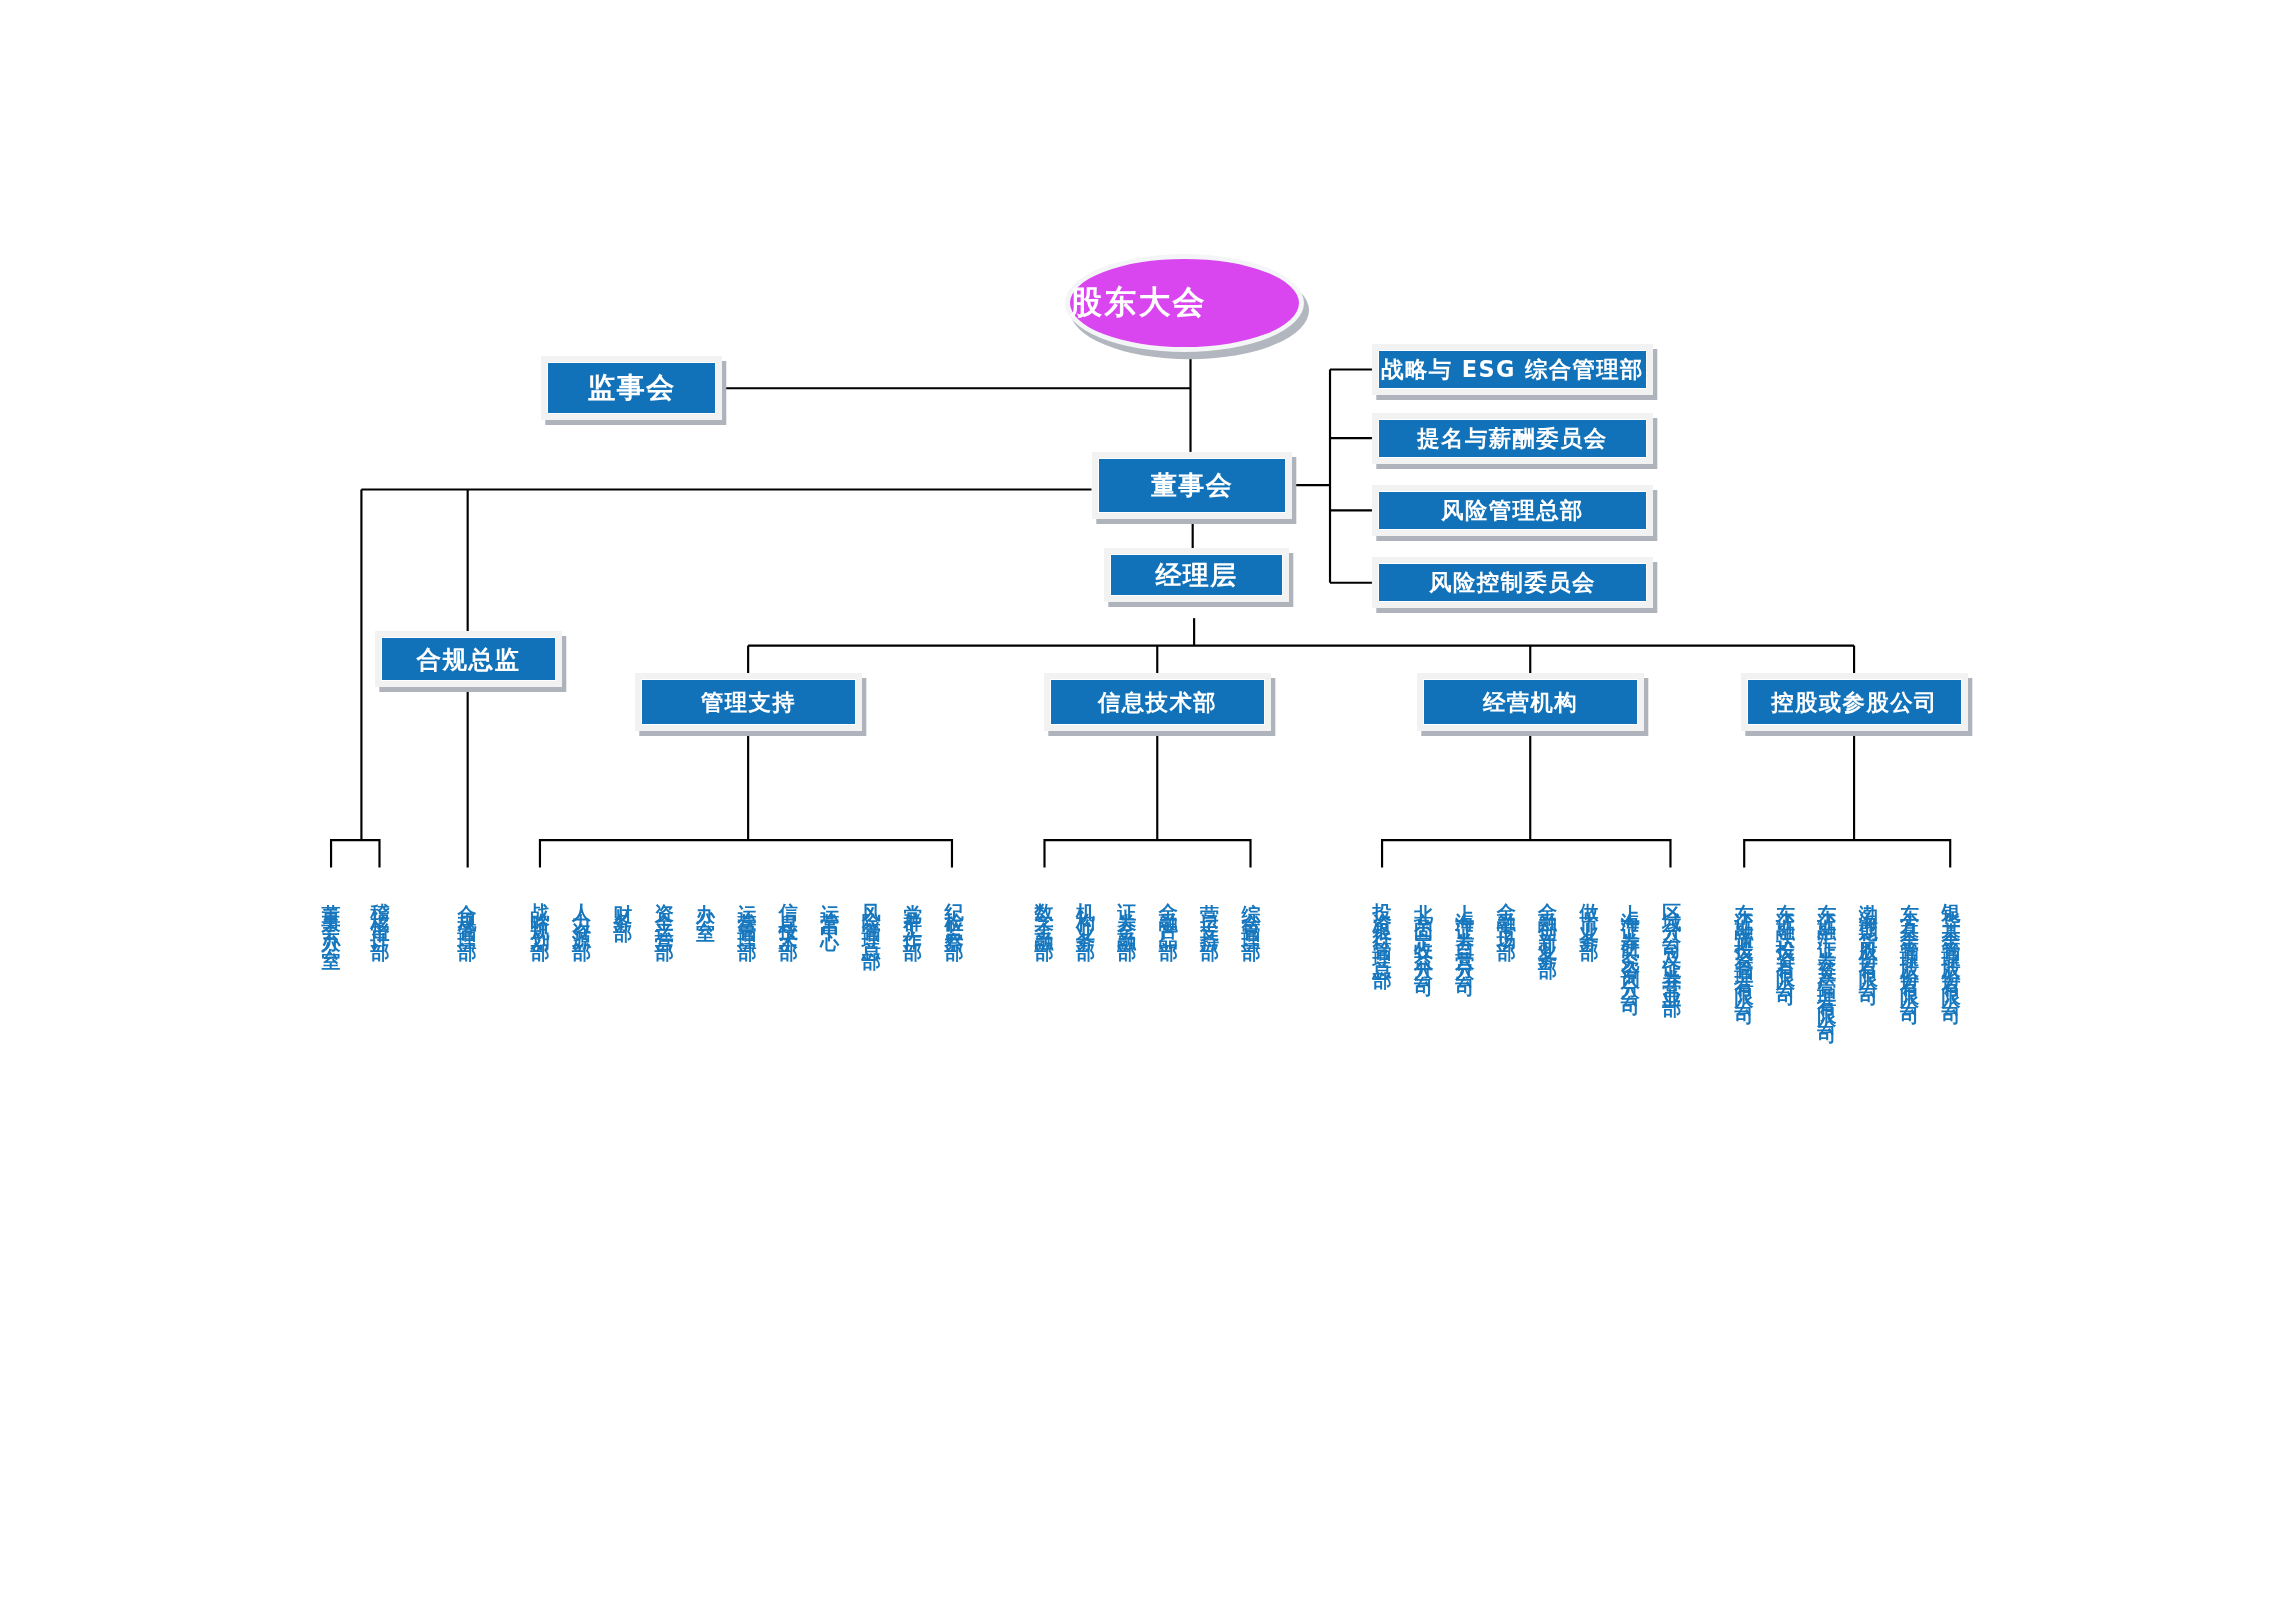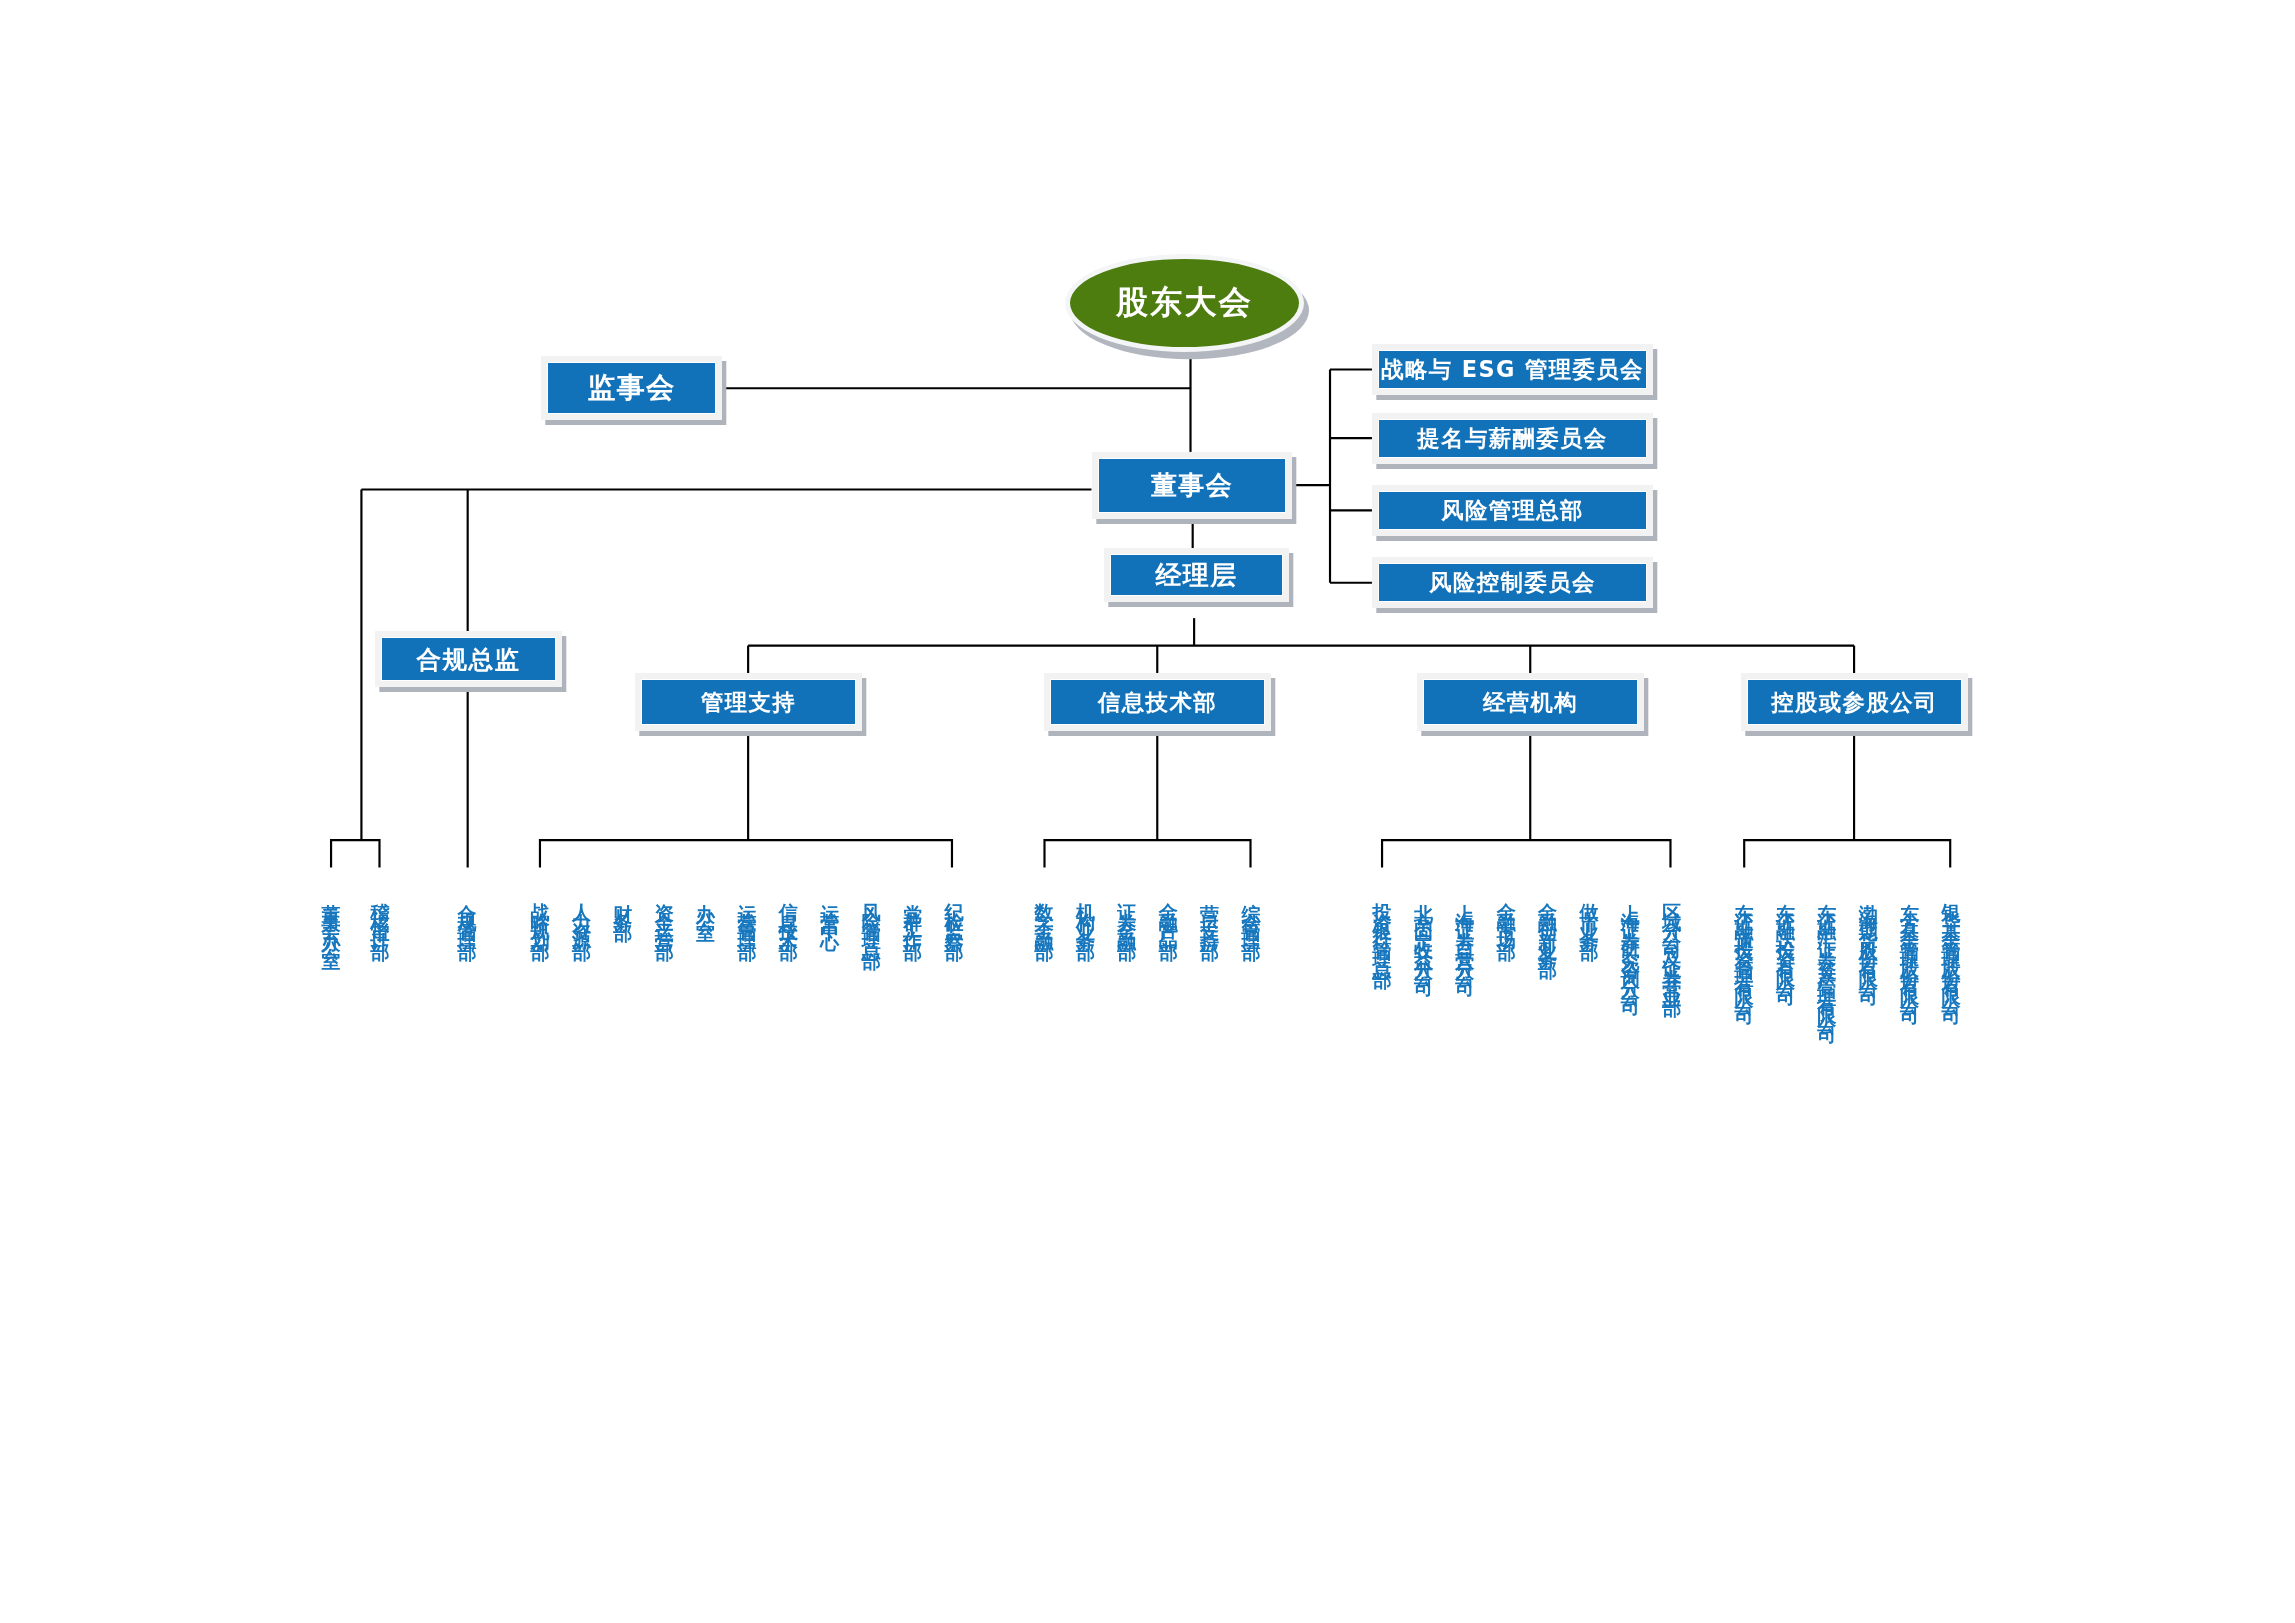--- a/index.html
+++ b/index.html
@@ -28,26 +28,26 @@
     border: 1.4px solid #ffffff;
     box-sizing: border-box;
     display: flex; align-items: center; justify-content: center;
     color: #ffffff;
     font-weight: bold;
     letter-spacing: 1.4px;
     white-space: nowrap;
   }
   .ellipse {
     position: absolute;
-    background: #4d7c0f;
+    background: #d946ef;
     border: 5px solid #F4F5F6;
     border-radius: 50%;
     box-sizing: border-box;
     box-shadow: 5px 7.2px 0 #B2B6BF;
-    display: flex; align-items: center; justify-content: center;
+    display: flex; align-items: center; 
     color: #ffffff; font-weight: bold; letter-spacing: 2.2px;
   }
 
   .fs44 { font-size: 32px; }
   .fs42 { font-size: 26px; }
   .fs38 { font-size: 28px; }
   .fs36 { font-size: 26px; }
   .fs34 { font-size: 24.6px; }
   .fs31 { font-size: 22.4px; }
 
@@ -140,21 +140,21 @@
   </div>
 
   <div class="node" style="left:375px; top:631px; width:187px; height:56px;">
     <div class="node-inner fs34">
       <span>合规总监</span>
     </div>
   </div>
 
   <div class="node" style="left:1372px; top:344px; width:281px; height:51px;">
     <div class="node-inner fs31">
-      <span>战略与 ESG 管理委员会</span>
+      <span>战略与 ESG 综合管理部</span>
     </div>
   </div>
   <div class="node" style="left:1372px; top:413px; width:281px; height:51px;">
     <div class="node-inner fs31">
       <span>提名与薪酬委员会</span>
     </div>
   </div>
   <div class="node" style="left:1372px; top:485px; width:281px; height:51px;">
     <div class="node-inner fs31">
       <span>风险管理总部</span>

